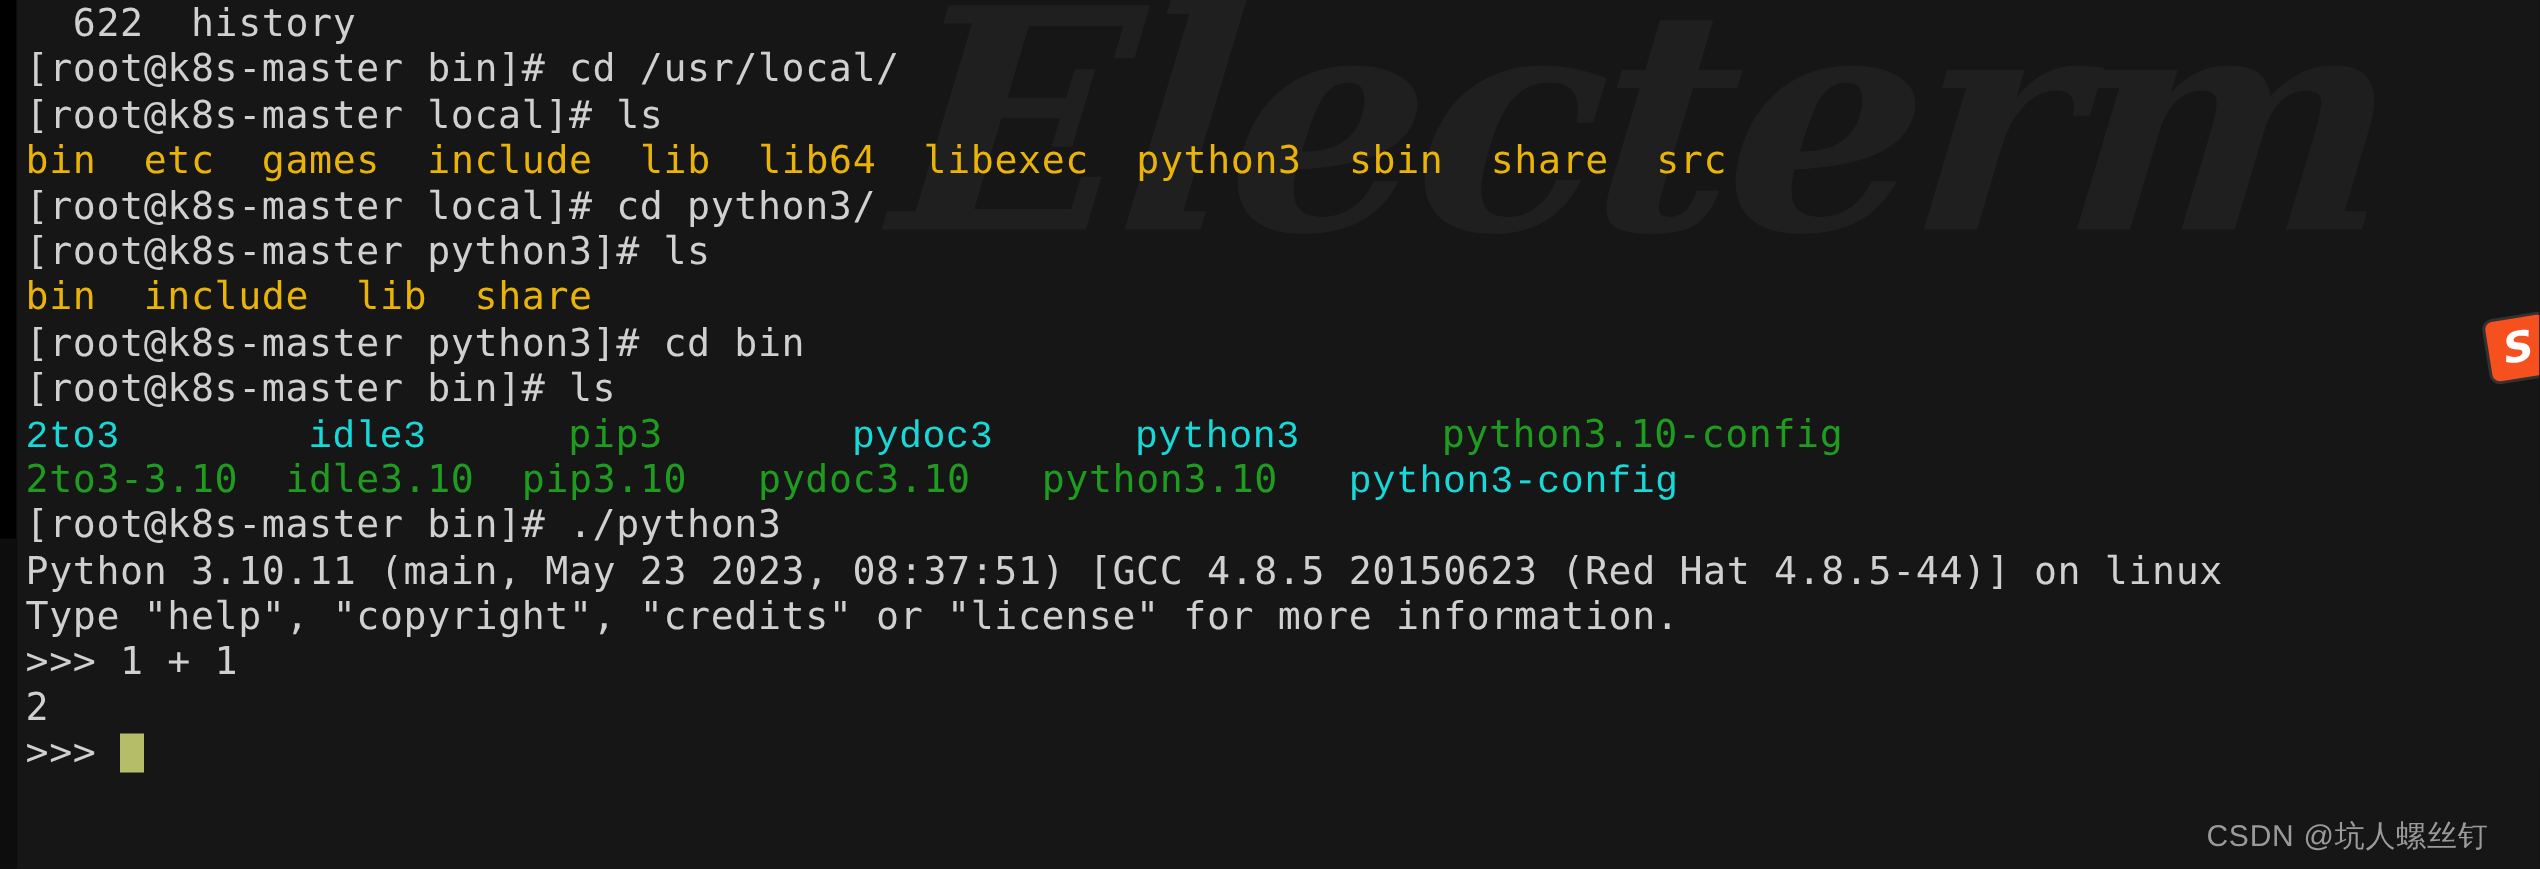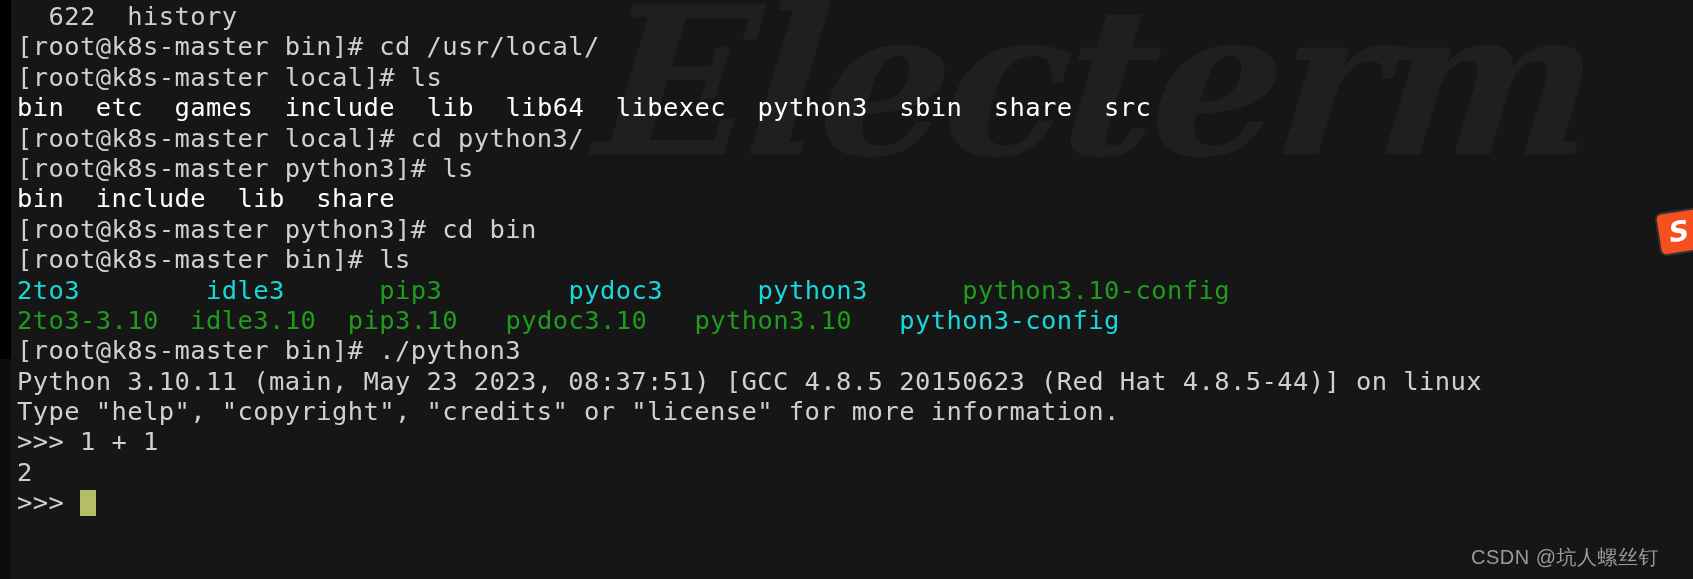--- a/index.html
+++ b/index.html
@@ -70,22 +70,22 @@
     font-size: 25.5px;
     line-height: 30.4px;
     color: #cfcfcf;
     white-space: pre;
     letter-spacing: 0.4px;
   }
 
   .line { height: 30.4px; white-space: pre; }
 
   .c-white   { color: #d0d0d0; }
-  .c-blue    { color: #ffffff; }
-  .c-cyan    { color: #18d8d8; }
+  .c-blue    { color: #eab308; }
+  .c-cyan    { color: #18d8d8; font-family: Liberation Mono, monospace; }
   .c-green   { color: #1f9c1f; }
 
   #cursor {
     display: inline-block;
     width: 16px;
     height: 26px;
     background: #b5bd68;
     vertical-align: -5px;
   }
 

